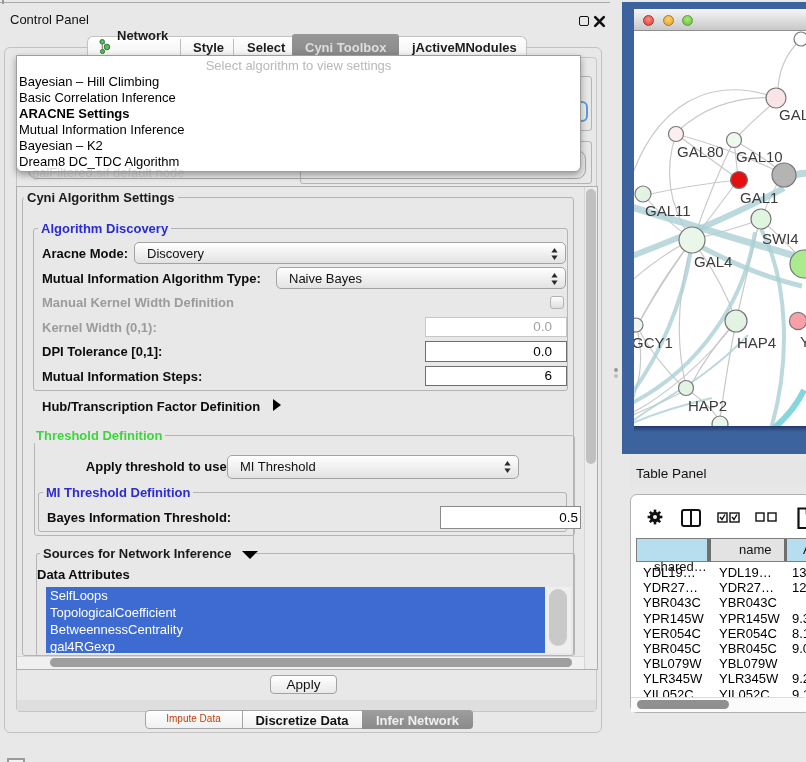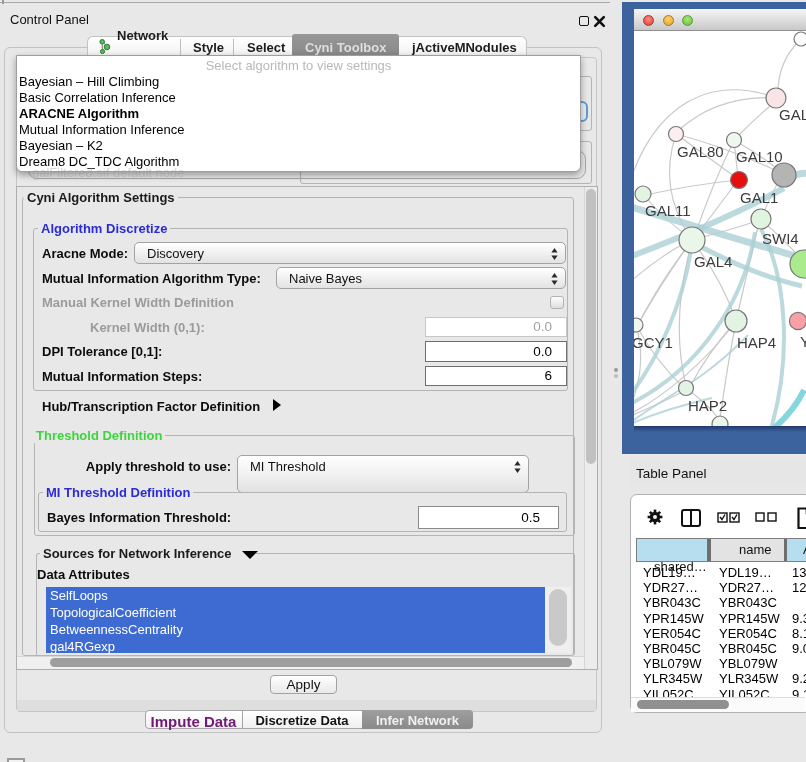--- a/index.html
+++ b/index.html
@@ -57,21 +57,21 @@
 <div class="abs" style="left:16px;top:186px;width:582px;height:484px;border:1px solid #aeaeae;"></div>
 <div class="abs" style="left:584px;top:187px;width:13px;height:482px;background:#ececec;border-left:1px solid #d6d6d6;"></div>
 <div class="abs" style="left:586px;top:189px;width:10px;height:275px;background:#c0c0c0;border-radius:5px;"></div>
 <div class="abs" style="left:17px;top:656px;width:567px;height:13px;background:#f0f0f0;border-top:1px solid #d6d6d6;"></div>
 <div class="abs" style="left:50px;top:658px;width:522px;height:9px;background:#9e9e9e;border-radius:5px;"></div>
 
 <div class="grp" style="left:22px;top:197px;width:552px;height:459px;"></div>
 <div class="gl" style="left:24px;top:190px;color:#1a1a1a;">Cyni Algorithm Settings</div>
 
 <div class="grp" style="left:33px;top:228px;width:535px;height:163px;"></div>
-<div class="gl" style="left:38px;top:221px;color:#2b2bd4;">Algorithm Discretize</div>
+<div class="gl" style="left:38px;top:221px;color:#2b2bd4;">Algorithm Discovery</div>
 
 <div class="lbl" style="left:42px;top:246px;">Aracne Mode:</div>
 <div class="combo" style="left:134px;top:242px;width:432px;height:22px;">
       <span class="tx">Discovery</span>
       <svg class="ar" viewBox="0 0 7 12">
         <path d="M3.5 0 L6.6 4.5 L0.4 4.5 Z" fill="#2a2a2a"></path>
         <path d="M3.5 12 L6.6 7.5 L0.4 7.5 Z" fill="#2a2a2a"></path>
       </svg>
     </div>
 
@@ -80,75 +80,75 @@
       <span class="tx">Naive Bayes</span>
       <svg class="ar" viewBox="0 0 7 12">
         <path d="M3.5 0 L6.6 4.5 L0.4 4.5 Z" fill="#2a2a2a"></path>
         <path d="M3.5 12 L6.6 7.5 L0.4 7.5 Z" fill="#2a2a2a"></path>
       </svg>
     </div>
 
 <div class="lbl dis" style="left:42px;top:295px;">Manual Kernel Width Definition</div>
 <div class="abs" style="left:550px;top:296px;width:14px;height:13px;border:1px solid #b2b2b2;border-radius:3px;background:linear-gradient(#fdfdfd,#dedede);"></div>
 
-<div class="lbl dis" style="left:42px;top:320px;margin-left:48px;">Kernel Width (0,1):</div>
+<div class="lbl dis" style="left:42px;top:320px;">Kernel Width (0,1):</div>
 <div class="fld" style="left:425px;top:317px;width:142px;height:20px;border:1px solid #c6c6c6;color:#a2a2a2;line-height:18px;">0.0</div>
 
 <div class="lbl" style="left:42px;top:344px;">DPI Tolerance [0,1]:</div>
 <div class="fld" style="left:425px;top:341px;width:142px;height:21px;border:1px solid #6e6e6e;color:#000;line-height:19px;">0.0</div>
 
 <div class="lbl" style="left:42px;top:369px;">Mutual Information Steps:</div>
 <div class="fld" style="left:425px;top:366px;width:142px;height:20px;border:1px solid #6e6e6e;color:#000;line-height:18px;">6</div>
 
 <div class="lbl" style="left:42px;top:399px;">Hub/Transcription Factor Definition</div>
 <svg class="abs" style="left:272px;top:398px;" width="10" height="14" viewBox="0 0 10 14">
       <path d="M1 1 L9 7 L1 13 Z" fill="#000"></path>
     </svg>
 
 <div class="grp" style="left:34px;top:435px;width:541px;height:101px;"></div>
 <div class="gl" style="left:33px;top:428px;color:#3fd43f;">Threshold Definition</div>
 
 <div class="lbl" style="left:42px;top:459px;width:189px;text-align:right;">Apply threshold to use:</div>
-<div class="combo" style="left:237px;top:455px;width:292px;height:38px;">
+<div class="combo" style="left:227px;top:455px;width:292px;height:24px;">
       <span class="tx">MI Threshold</span>
       <svg class="ar" viewBox="0 0 7 12">
         <path d="M3.5 0 L6.6 4.5 L0.4 4.5 Z" fill="#2a2a2a"></path>
         <path d="M3.5 12 L6.6 7.5 L0.4 7.5 Z" fill="#2a2a2a"></path>
       </svg>
     </div>
 
 <div class="grp" style="left:38px;top:492px;width:529px;height:40px;"></div>
 <div class="gl" style="left:43px;top:485px;color:#2b2bd4;">MI Threshold Definition</div>
 
 <div class="lbl" style="left:47px;top:510px;">Bayes Information Threshold:</div>
-<div class="fld" style="left:418px;top:506px;width:141px;height:23px;border:1px solid #8a8a8a;color:#000;line-height:21px;padding-right:18px;">0.5</div>
+<div class="fld" style="left:440px;top:506px;width:141px;height:23px;border:1px solid #8a8a8a;color:#000;line-height:21px;padding-right:2px;">0.5</div>
 
 <div class="grp" style="left:36px;top:553px;width:539px;height:103px;border-bottom:none;"></div>
 <div class="gl" style="left:40px;top:546px;color:#1a1a1a;padding-right:24px;">Sources for Network Inference</div>
 <svg class="abs" style="left:241px;top:550px;" width="18" height="10" viewBox="0 0 18 10">
       <path d="M1 1 L17 1 L9 9 Z" fill="#000"></path>
     </svg>
 <div class="lbl" style="left:37px;top:567px;">Data Attributes</div>
 
 <div class="abs" style="left:46px;top:587px;width:499px;height:66px;background:#3e6bd2;color:#fff;font-size:13px;line-height:17px;padding-left:4px;">SelfLoops<br>TopologicalCoefficient<br>BetweennessCentrality<br>gal4RGexp</div>
 <div class="abs" style="left:545px;top:587px;width:26px;height:66px;background:#efefef;"></div>
 <div class="abs" style="left:549px;top:589px;width:18px;height:57px;background:#c9c9c9;border-radius:9px;"></div>
 
 <div class="abs" style="left:270px;top:675px;width:67px;height:19px;border:1px solid #a2a2a2;border-radius:4px;background:linear-gradient(#ffffff,#e9e9e9);font-size:13.5px;color:#111;text-align:center;line-height:17px;">Apply</div>
 
 <div class="abs" style="left:145px;top:710px;width:328px;height:19px;border:1px solid #a5a5a5;border-radius:4px;background:linear-gradient(#ffffff,#f0f0f0);"></div>
 <div class="abs" style="left:362px;top:710px;width:111px;height:19px;background:linear-gradient(#9e9e9e,#8a8a8a);border-radius:0 4px 4px 0;"></div>
 <div class="abs" style="left:242px;top:711px;width:1px;height:17px;background:#a5a5a5;"></div>
-<div class="abs" style="left:145px;top:713px;width:97px;text-align:center;font-size:15px;font-weight:bold;color:#701a75;">Impute Data</div>
+<div class="abs" style="left:145px;top:713px;width:97px;text-align:center;font-size:10px;font-weight:normal;color:#c2410c;">Impute Data</div>
 <div class="abs" style="left:242px;top:713px;width:120px;text-align:center;font-size:13px;font-weight:bold;color:#141414;">Discretize Data</div>
 <div class="abs" style="left:362px;top:713px;width:111px;text-align:center;font-size:13px;font-weight:bold;color:#f0f0f0;">Infer Network</div>
 
 <div class="abs" style="left:16px;top:55px;width:565px;height:117px;background:#fff;border:1px solid #9e9e9e;border-radius:0 0 6px 6px;box-shadow:0 3px 7px rgba(0,0,0,0.35);z-index:10;"></div>
 <div class="abs" style="left:16px;top:58px;width:565px;text-align:center;font-size:13px;color:#b8b8b8;z-index:11;">Select algorithm to view settings</div>
-<div class="abs" style="left:19px;top:74px;font-size:13px;color:#000;line-height:16px;z-index:11;">Bayesian – Hill Climbing<br>Basic Correlation Inference<br><b>ARACNE Algorithm</b><br>Mutual Information Inference<br>Bayesian – K2<br>Dream8 DC_TDC Algorithm</div>
+<div class="abs" style="left:19px;top:74px;font-size:13px;color:#000;line-height:16px;z-index:11;">Bayesian – Hill Climbing<br>Basic Correlation Inference<br><b>ARACNE Settings</b><br>Mutual Information Inference<br>Bayesian – K2<br>Dream8 DC_TDC Algorithm</div>
 <div class="abs" style="left:32px;top:165px;font-size:13px;color:rgba(150,150,150,0.38);z-index:12;">galFiltered.sif default node</div>
 
 <div class="abs" style="left:614px;top:368px;width:4px;height:4px;background:#9a9a9a;border-radius:2px;"></div>
 <div class="abs" style="left:614px;top:374px;width:4px;height:4px;background:#bdbdbd;border-radius:2px;"></div>
 
 <div class="abs" style="left:622px;top:2px;width:184px;height:452px;background:#3d639e;"></div>
 <div class="abs" style="left:634px;top:9px;width:172px;height:22px;background:linear-gradient(#f6f6f6,#c8c8c8);border-bottom:1px solid #8f8f8f;"></div>
 <div class="abs" style="left:643px;top:15px;width:11px;height:11px;border-radius:50%;background:radial-gradient(circle at 50% 35%,#ff8a7e,#dd3b32);border:1px solid #a83730;"></div>
 <div class="abs" style="left:663px;top:15px;width:11px;height:11px;border-radius:50%;background:radial-gradient(circle at 50% 35%,#ffd36a,#e09d23);border:1px solid #a97c22;"></div>
 <div class="abs" style="left:682px;top:15px;width:11px;height:11px;border-radius:50%;background:radial-gradient(circle at 50% 35%,#a8e87a,#68b83f);border:1px solid #5f9c3a;"></div>

